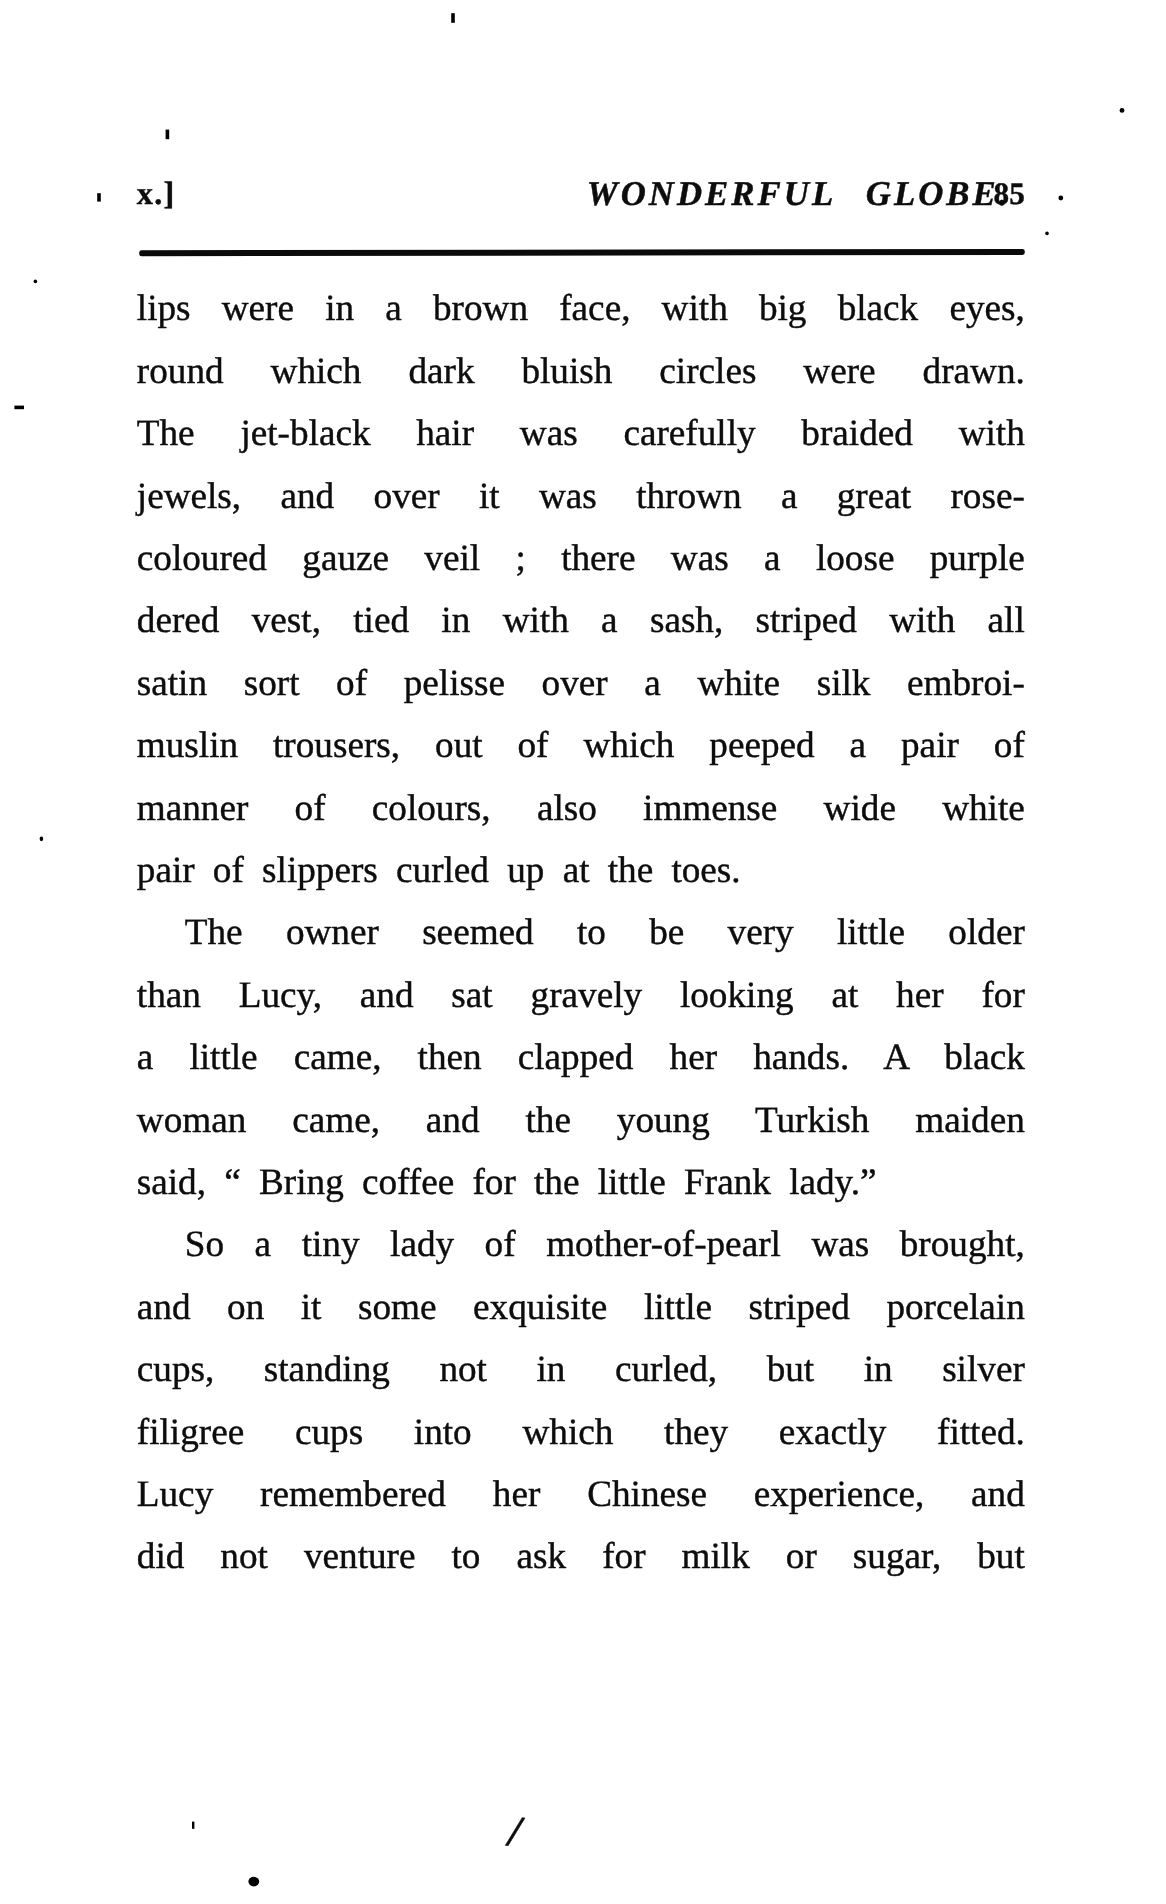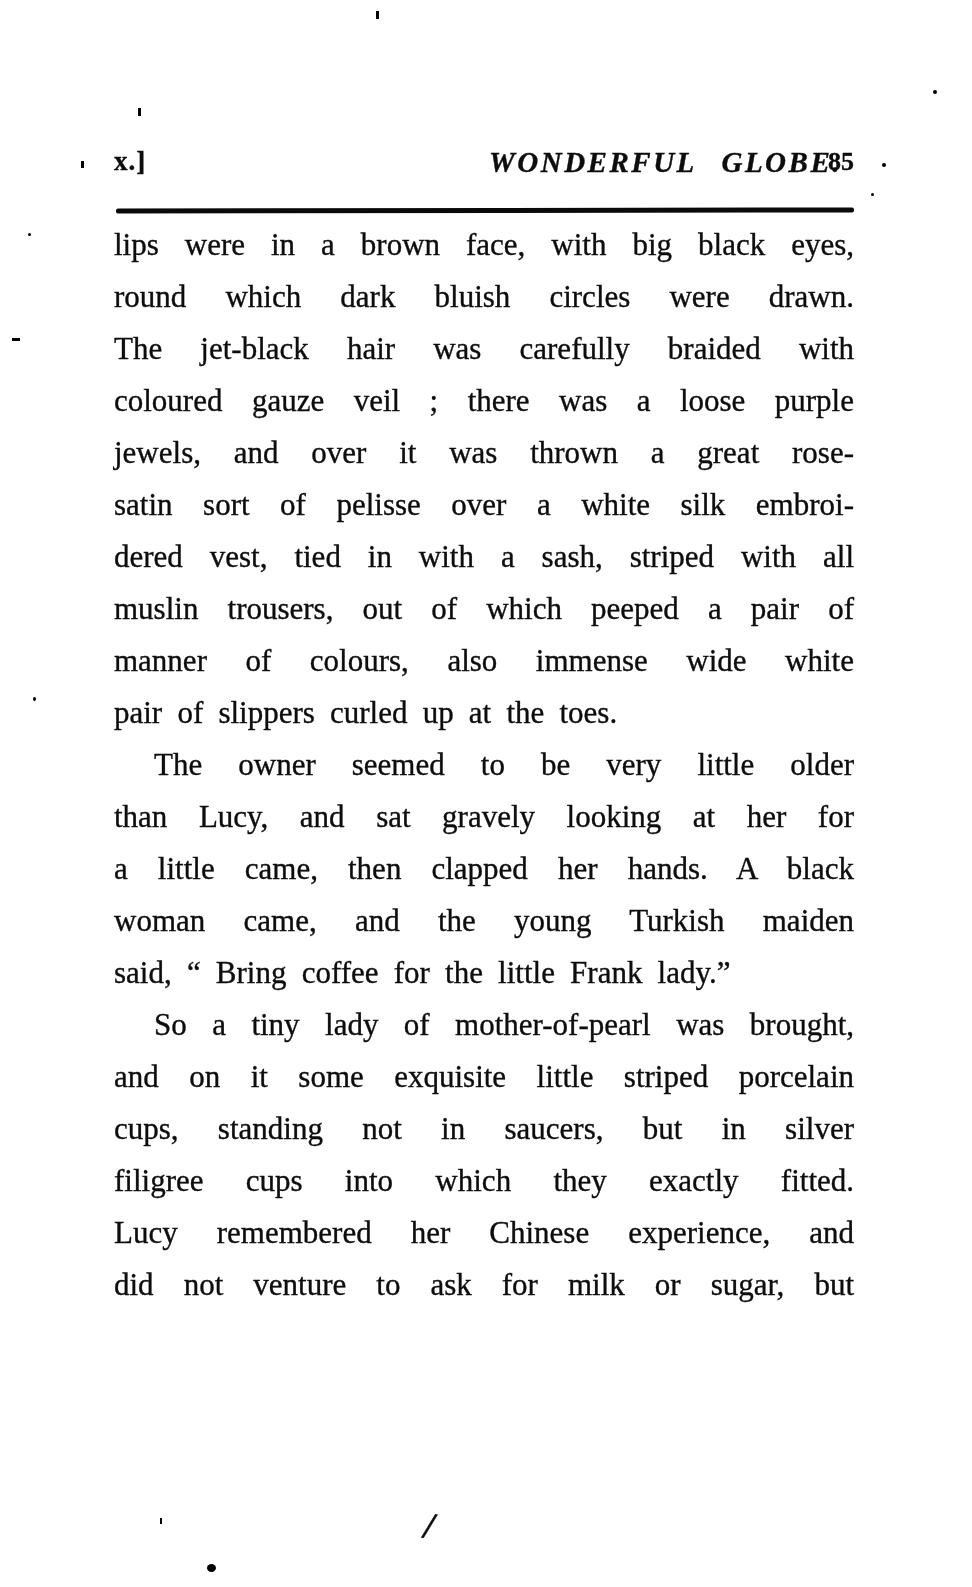--- a/index.html
+++ b/index.html
@@ -29,21 +29,21 @@
     font-weight:bold;font-size:26px;flex:0 0 auto;
     position:relative;z-index:2;
   }
   .rule{
     position:absolute;left:116px;top:208px;width:738px;height:5px;
     background:#0a0a0a;border-radius:2px;
     transform:rotate(-0.08deg);
   }
   
   .text-block{
-    position:absolute;left:114px;top:219px;width:740px;
+    position:absolute;left:114px;top:231px;width:740px;
   }
   .line{
     height:52px;line-height:52px;font-size:31px;
     text-align:justify;text-align-last:justify;
     white-space:nowrap;
   }
   .line.indent{text-indent:40px;}
   .line.pend{
     text-align:left;text-align-last:left;word-spacing:0.24em;
     }
@@ -72,41 +72,41 @@
   </div>
 
   <div class="rule"></div>
 
   <div class="text-block">
 
     <div>
       <div class="line">lips were in a brown face, with big black eyes,</div>
       <div class="line">round which dark bluish circles were drawn.</div>
       <div class="line">The jet-black hair was carefully braided with</div>
+      <div class="line">jewels, and over it was thrown a great rose-</div>
       <div class="line">coloured gauze veil ; there was a loose purple</div>
-      <div class="line">jewels, and over it was thrown a great rose-</div>
+      <div class="line">dered vest, tied in with a sash, striped with all</div>
       <div class="line">satin sort of pelisse over a white silk embroi-</div>
-      <div class="line">dered vest, tied in with a sash, striped with all</div>
       <div class="line">muslin trousers, out of which peeped a pair of</div>
       <div class="line">manner of colours, also immense wide white</div>
       <div class="line pend">pair of slippers curled up at the toes.</div>
     </div>
 
     <div>
       <div class="line indent">The owner seemed to be very little older</div>
       <div class="line">than Lucy, and sat gravely looking at her for</div>
       <div class="line">a little came, then clapped her hands.  A black</div>
       <div class="line">woman came, and the young Turkish maiden</div>
       <div class="line pend">said, “ Bring coffee for the little Frank lady.”</div>
     </div>
 
     <div>
       <div class="line indent">So a tiny lady of mother-of-pearl was brought,</div>
       <div class="line">and on it some exquisite little striped porcelain</div>
-      <div class="line">cups, standing not in saucers, but in silver</div>
+      <div class="line">cups, standing not in curled, but in silver</div>
       <div class="line">filigree cups into which they exactly fitted.</div>
       <div class="line">Lucy remembered her Chinese experience, and</div>
       <div class="line">did not venture to ask for milk or sugar, but</div>
     </div>
 
   </div>
 
   <div class="signature-mark">/</div>
   <div class="ink-dot"></div>
 

